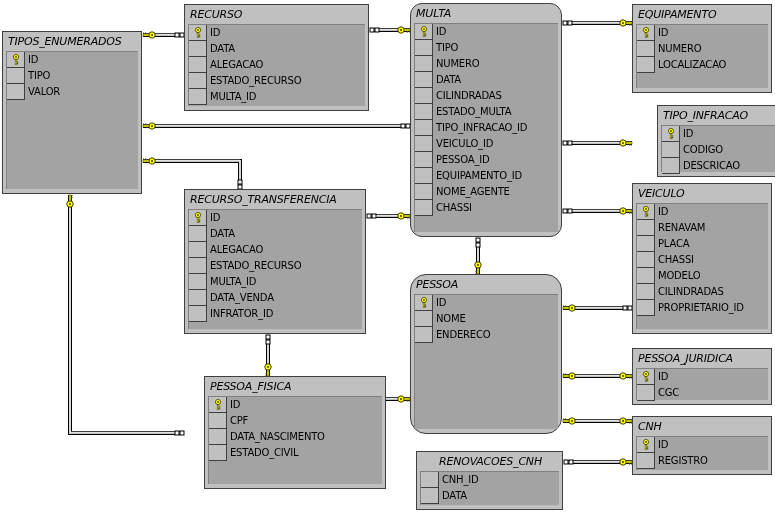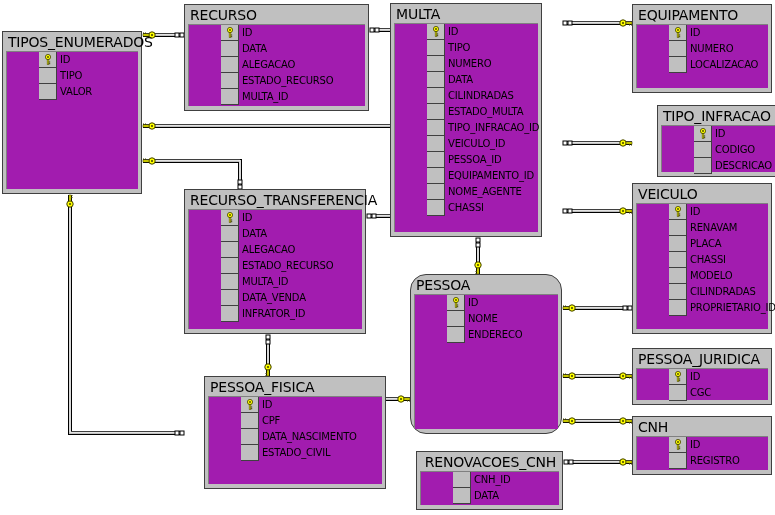--- a/index.html
+++ b/index.html
@@ -14,32 +14,32 @@
   .table {
     position: absolute; z-index: 2;
     background: #c0c0c0;
     border: 1px solid #404040;
     box-sizing: border-box;
     padding: 0 3px 3px 3px;
   }
   .table .title {
     height: 30px; line-height: 20px;
     padding-left: 2px;
-    font-size: 14px;
+    font-size: 11px;
     color: #000;
     white-space: nowrap;
     letter-spacing: -0.2px;
+    font-style: italic;
   }
   .table .body {
     position: absolute; left: 3px; right: 3px; top: 19px; bottom: 4px;
-    background: #a21caf;
+    background: #a3a3a3;
     border-top: 1px solid #808080;
     border-left: 1px solid #808080;
     box-sizing: border-box;
-    padding-left: 32px;
   }
   .row {
     height: 16px; line-height: 16px; position: relative;
     white-space: nowrap;
   }
   .row .sel {
     position: absolute; left: 0; top: 0; width: 18px; height: 16px;
     background: #c0c0c0;
     border-right: 1px solid #404040;
     border-bottom: 1px solid #404040;
@@ -377,21 +377,21 @@
         <div class="row">
           <span class="sel"></span>
           <span class="name">ESTADO_RECURSO</span>
         </div>
         <div class="row">
           <span class="sel"></span>
           <span class="name">MULTA_ID</span>
         </div>
       </div>
     </div>
-    <div class="table" style="left: 390px; top: 3px; width: 152px; height: 234px;">
+    <div class="table" style="left: 410px; top: 3px; width: 152px; height: 234px; border-radius: 12px;">
       <div class="title">MULTA</div>
       <div class="body">
         <div class="row">
           <span class="sel">
             <span class="key"><svg viewBox="0 0 8 11" width="8" height="11">
                 <circle cx="4" cy="3" r="2.6" fill="#ffff00" stroke="#404000" stroke-width="0.8"></circle>
                 <circle cx="4" cy="3" r="0.9" fill="#404000"></circle>
                 <rect x="3.2" y="5.4" width="1.6" height="5" fill="#ffff00" stroke="#404000" stroke-width="0.6"></rect>
                 <rect x="4.6" y="7.5" width="1.6" height="1" fill="#404000"></rect>
                 <rect x="4.6" y="9.2" width="1.6" height="1" fill="#404000"></rect>

